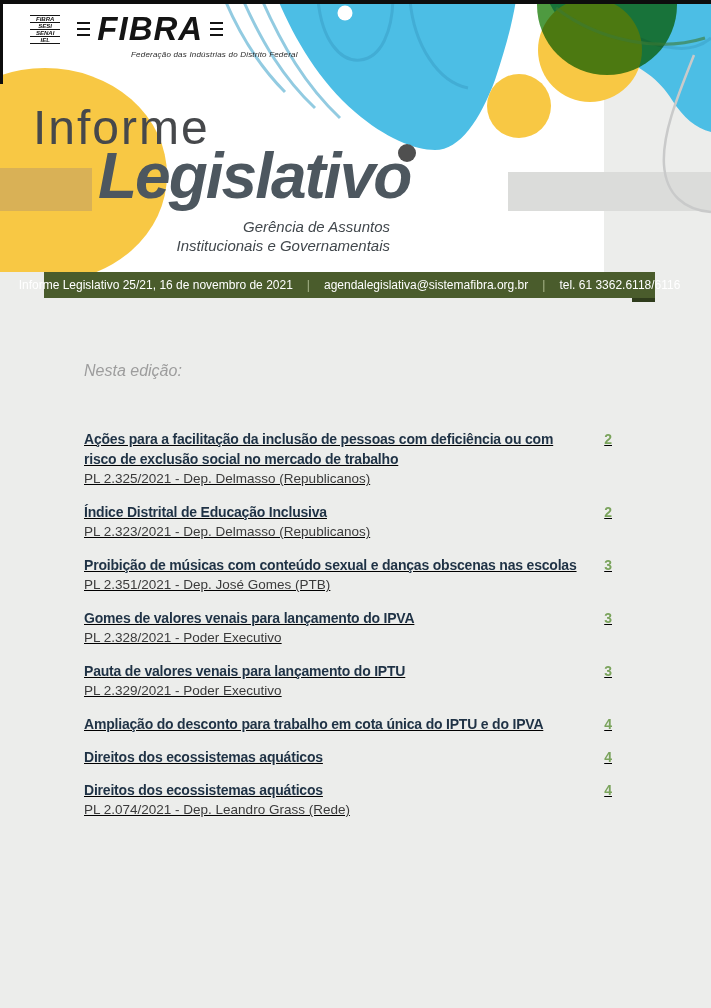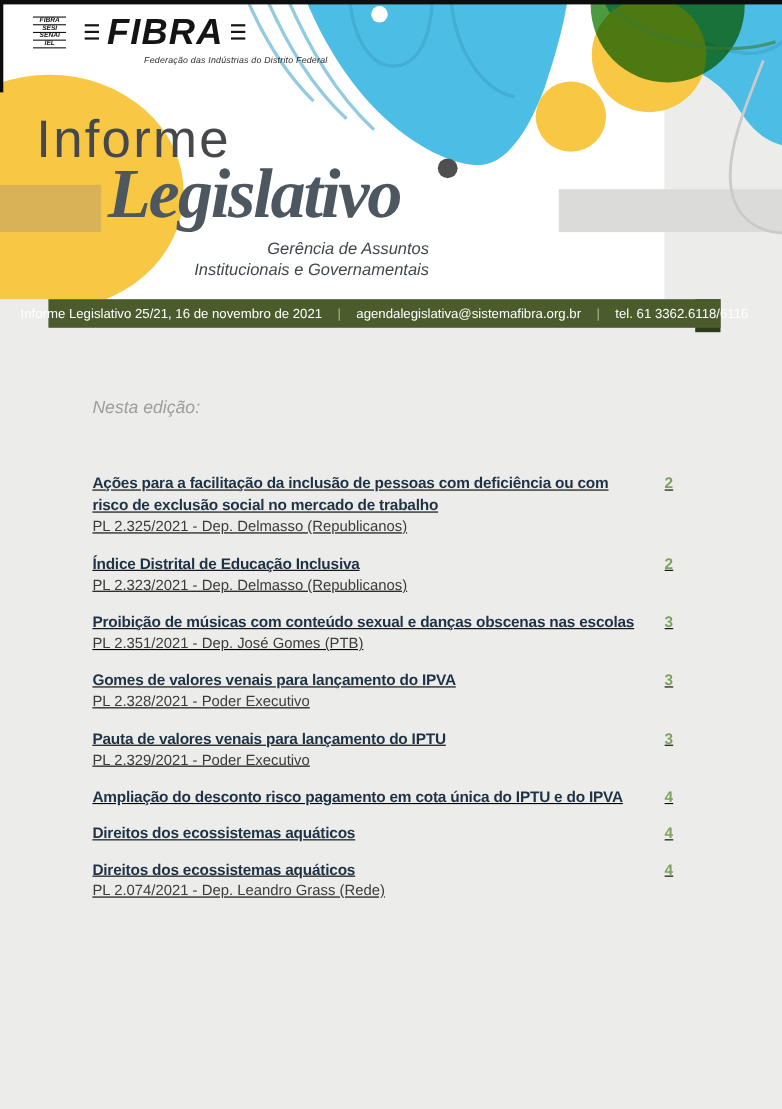--- a/index.html
+++ b/index.html
@@ -36,21 +36,21 @@
     position:absolute;top:50px;left:85px;z-index:5;
     font-size:8px;font-style:italic;color:#2B2B2B;letter-spacing:.2px;margin-left:46px;
   }
   
   .title-informe{
     position:absolute;top:100px;left:33px;z-index:5;
     font-size:48px;font-weight:300;color:#46484B;letter-spacing:2px;
   }
   .title-legislativo{
     position:absolute;top:144px;left:98px;z-index:5;
-    font-family:Liberation Serif, serif;
+    font-family:Liberation Sans, sans-serif;
     font-size:64px;font-weight:bold;font-style:italic;
     color:#4D575F;letter-spacing:-2px;line-height:64px;
   }
   .masthead-sub{
     position:absolute;top:217px;right:214px;z-index:5;
     text-align:right;font-style:italic;font-size:15px;line-height:19px;color:#41474C;
   }
   
   .info-bar{
     position:absolute;top:272px;left:44px;width:611px;height:26px;
@@ -194,21 +194,21 @@
       </div>
       <div class="toc-item">
         <div class="toc-text">
           <div class="toc-title">Pauta de valores venais para lançamento do IPTU</div>
           <div class="toc-detail">PL 2.329/2021 - Poder Executivo</div>
         </div>
         <div class="toc-page">3</div>
       </div>
       <div class="toc-item">
         <div class="toc-text">
-          <div class="toc-title">Ampliação do desconto risco pagamento em cota única do IPTU e do IPVA</div>
+          <div class="toc-title">Ampliação do desconto para trabalho em cota única do IPTU e do IPVA</div>
         </div>
         <div class="toc-page">4</div>
       </div>
       <div class="toc-item">
         <div class="toc-text">
           <div class="toc-title">Direitos dos ecossistemas aquáticos</div>
         </div>
         <div class="toc-page">4</div>
       </div>
       <div class="toc-item">

